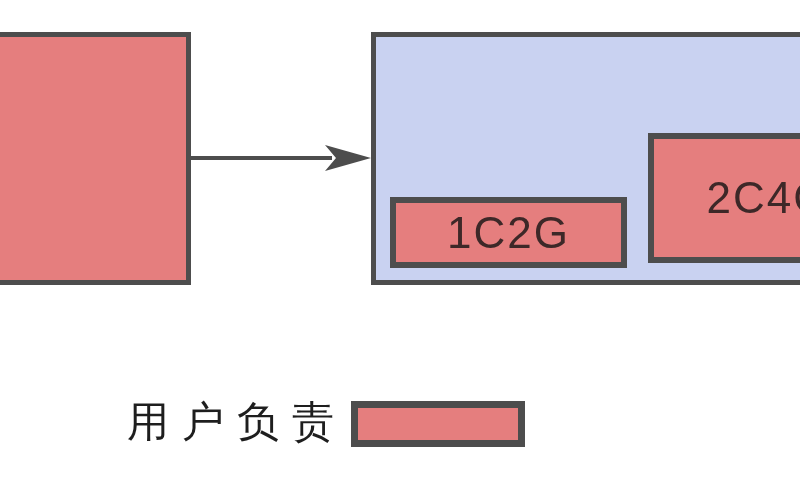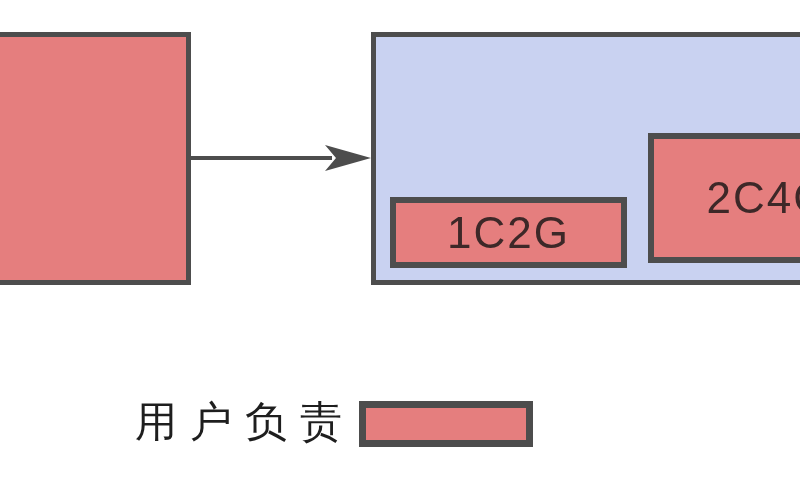--- a/index.html
+++ b/index.html
@@ -57,21 +57,21 @@
   .node-2c4g { left: 272px; top: 96px;  width: 240px; height: 130px; }
   .node-label {
     font-size: 44px;
     letter-spacing: 2px;
     color: var(--node-text);
     white-space: nowrap;
   }
 
   .legend {
     position: absolute;
-    left: 135px; top: 398px;
+    left: 127px; top: 398px;
     width: 420px; height: 52px;
   }
   .legend-label {
     position: absolute;
     left: 0; top: 0;
     font-size: 42px;
     line-height: 48px;
     letter-spacing: 13px;
     color: var(--legend-text);
     white-space: nowrap;

